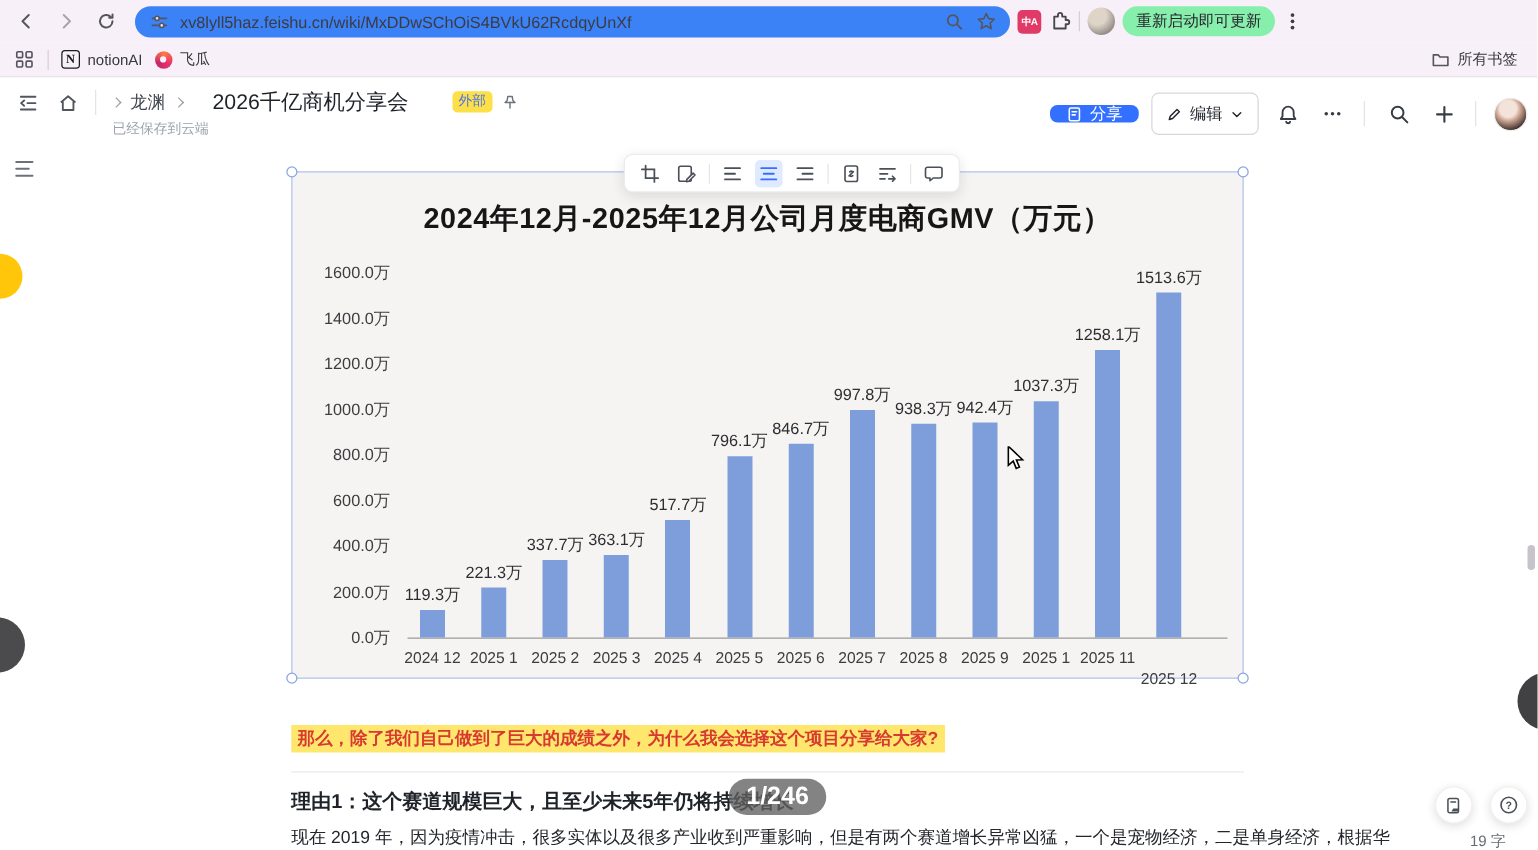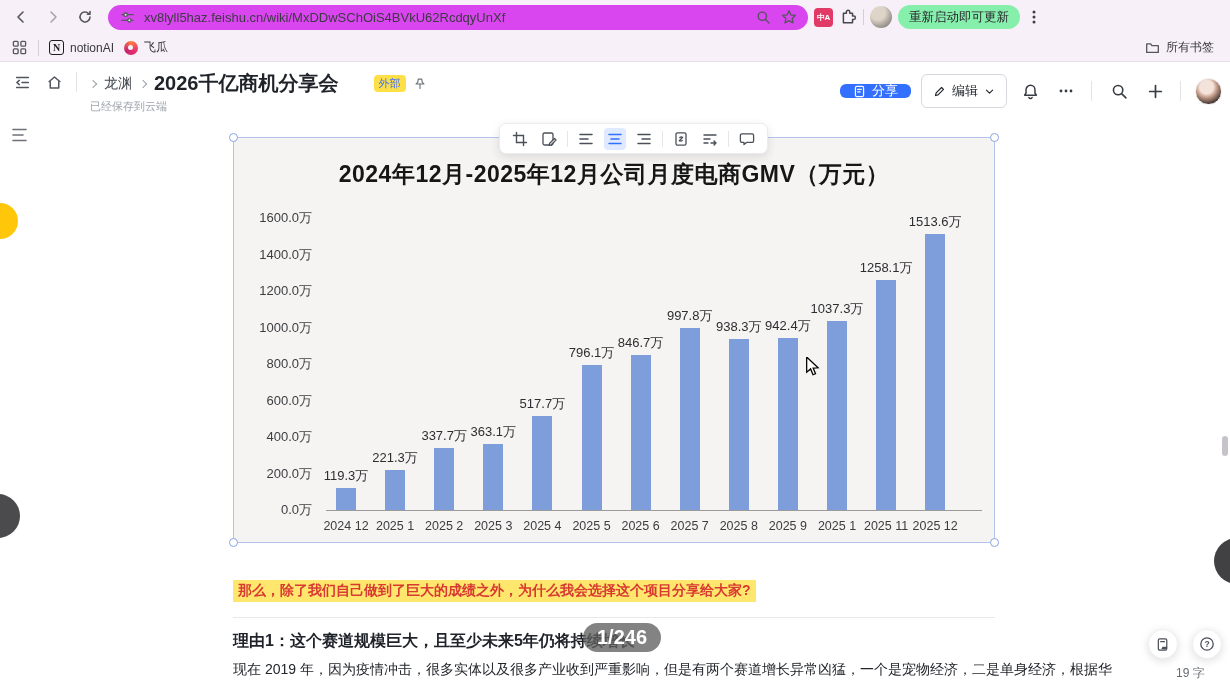--- a/index.html
+++ b/index.html
@@ -4,21 +4,21 @@
 <style>
   * { margin:0; padding:0; box-sizing:border-box; }
   html,body { width:1230px; height:680px; }
   body { font-family:"Liberation Sans","DejaVu Sans",sans-serif; background:#fff; overflow:hidden; }
   .stage { position:relative; width:1230px; height:680px; background:#fff; overflow:hidden; }
 
   
   .chrome-top { position:absolute; left:0; top:0; width:1230px; height:34px; background:#f7f0f8; display:flex; align-items:center; padding:0 8px; gap:6px; }
   .nav-ic { width:26px; height:26px; display:flex; align-items:center; justify-content:center; color:#55555e; border-radius:50%; flex:0 0 auto; }
   .nav-ic.dim { color:#a9a3ae; }
-  .url-pill { height:25px; width:700px; background:#d946ef; border-radius:13px; display:flex; align-items:center; padding:0 10px; gap:8px; margin-left:4px; }
+  .url-pill { height:25px; width:700px; background:#3b82f6; border-radius:13px; display:flex; align-items:center; padding:0 10px; gap:8px; margin-left:4px; }
   .url-text { font-size:13px; color:#3c3b42; white-space:nowrap; overflow:hidden; flex:1; }
   .pill-ic { width:18px; height:18px; color:#55555e; flex:0 0 auto; display:flex; align-items:center; justify-content:center; }
   .ext-badge { width:19px; height:19px; border-radius:4px; background:#e23a67; color:#fff; font-size:8px; font-weight:bold; display:flex; align-items:center; justify-content:center; letter-spacing:-.5px; flex:0 0 auto; }
   .vdiv { width:1px; height:16px; background:#d7cdd9; flex:0 0 auto; }
   .avatar-sm { width:22px; height:22px; border-radius:50%; background:radial-gradient(circle at 35% 30%, #ded4c8 0 35%, #9d968f 70%, #6f6a66); flex:0 0 auto; }
   .update-pill { height:24px; border-radius:12px; background:#86efac; color:#29262e; font-size:12.5px; display:flex; align-items:center; padding:0 11px; white-space:nowrap; flex:0 0 auto; }
   .kebab { color:#3f3e45; font-size:15px; letter-spacing:0; line-height:1; display:flex; align-items:center; }
 
   
   .bookmarks-bar { position:absolute; left:0; top:34px; width:1230px; height:28px; background:#f7f0f8; border-bottom:1px solid #e7dee8; display:flex; align-items:center; padding:0 10px; gap:10px; }
@@ -28,21 +28,21 @@
   .bm-fav-fg::after { content:""; position:absolute; left:4px; top:4px; width:5px; height:5px; border-radius:50%; background:#f7f0f8; }
   .bm-right { margin-left:auto; display:flex; align-items:center; gap:6px; font-size:12px; color:#39383f; padding-right:6px; }
 
   
   .fs-header { position:absolute; left:0; top:62px; width:1230px; height:52px; background:#fff; }
   .fs-left { position:absolute; left:10px; top:8px; display:flex; align-items:flex-start; gap:8px; }
   .fs-ic { width:24px; height:24px; display:flex; align-items:center; justify-content:center; color:#51565d; border-radius:5px; }
   .fs-vdiv { width:1px; height:20px; background:#e2e4e8; margin:2px 4px 0 2px; }
   .crumb-wrap { display:flex; flex-direction:column; gap:2px; }
   .crumbs { display:flex; align-items:center; gap:7px; font-size:14px; color:#42474f; }
-  .crumb-last { font-weight:bold; color:#1f2329; font-size:20px; }
+  .crumb-last { font-weight:normal; color:#1f2329; font-size:17px;margin-left:16px; }
   .crumb-sep { width:6px; height:6px; border-right:1.4px solid #9aa0a8; border-top:1.4px solid #9aa0a8; transform:rotate(45deg); margin:0 1px; }
   .badge-ext { background:#fde047; color:#4571f5; font-size:11px; border-radius:4px; padding:1.5px 5px; line-height:1.2;margin-left:28px; }
   .save-status { font-size:11px; color:#9ca2ab; padding-left:1px; }
   .fs-right { position:absolute; right:8px; top:12px; display:flex; align-items:center; gap:10px; }
   .btn-share { height:14px; background:#3370ff; color:#fff; font-size:13px; border:none; border-radius:6px; display:flex; align-items:center; gap:6px; padding:0 13px; cursor:pointer; }
   .btn-edit { height:29px; background:#fff; color:#1f2329; font-size:13px; border:1px solid #d5d8dd; border-radius:6px; display:flex; align-items:center; gap:6px; padding:16px 11px; cursor:pointer; }
   .hdr-ic { width:26px; height:26px; display:flex; align-items:center; justify-content:center; color:#373c43; }
   .avatar-lg { width:27px; height:27px; border-radius:50%; background:radial-gradient(circle at 42% 32%, #f4e3da 0 30%, #caa28f 45%, #3a2f2c 78%); border:1px solid #eee; }
 
   
@@ -304,21 +304,21 @@
           <div class="bar-label" style="left: 511.9px; top: 179.012px;">942.4万</div>
           <div class="x-tick" style="left: 511.9px; top: 381px;">2025 9</div>
           <div class="bar" style="left: 593px; top: 182.693px; height: 189.307px; background: rgb(126, 158, 219);"></div>
           <div class="bar-label" style="left: 561px; top: 161.693px;">1037.3万</div>
           <div class="x-tick" style="left: 561px; top: 381px;">2025 1</div>
           <div class="bar" style="left: 642.1px; top: 142.397px; height: 229.603px; background: rgb(126, 158, 219);"></div>
           <div class="bar-label" style="left: 610.1px; top: 121.397px;">1258.1万</div>
           <div class="x-tick" style="left: 610.1px; top: 381px;">2025 11</div>
           <div class="bar" style="left: 691.2px; top: 95.768px; height: 276.232px; background: rgb(126, 158, 219);"></div>
           <div class="bar-label" style="left: 659.2px; top: 74.768px;">1513.6万</div>
-          <div class="x-tick" style="left: 659.2px; top: 381px;">2025 12</div>
+          <div class="x-tick" style="left: 659.2px; top: 398px;">2025 12</div>
         </div>
     </div>
 
     <div class="img-toolbar">
       <span class="tb-ic">
         <svg width="16" height="16" viewBox="0 0 16 16" fill="none" stroke="currentColor" stroke-width="1.4" stroke-linecap="round">
             <path d="M4.5 1.5v10h10M1.5 4.5h10v10"></path>
           </svg>
       </span>
       <span class="tb-ic">

